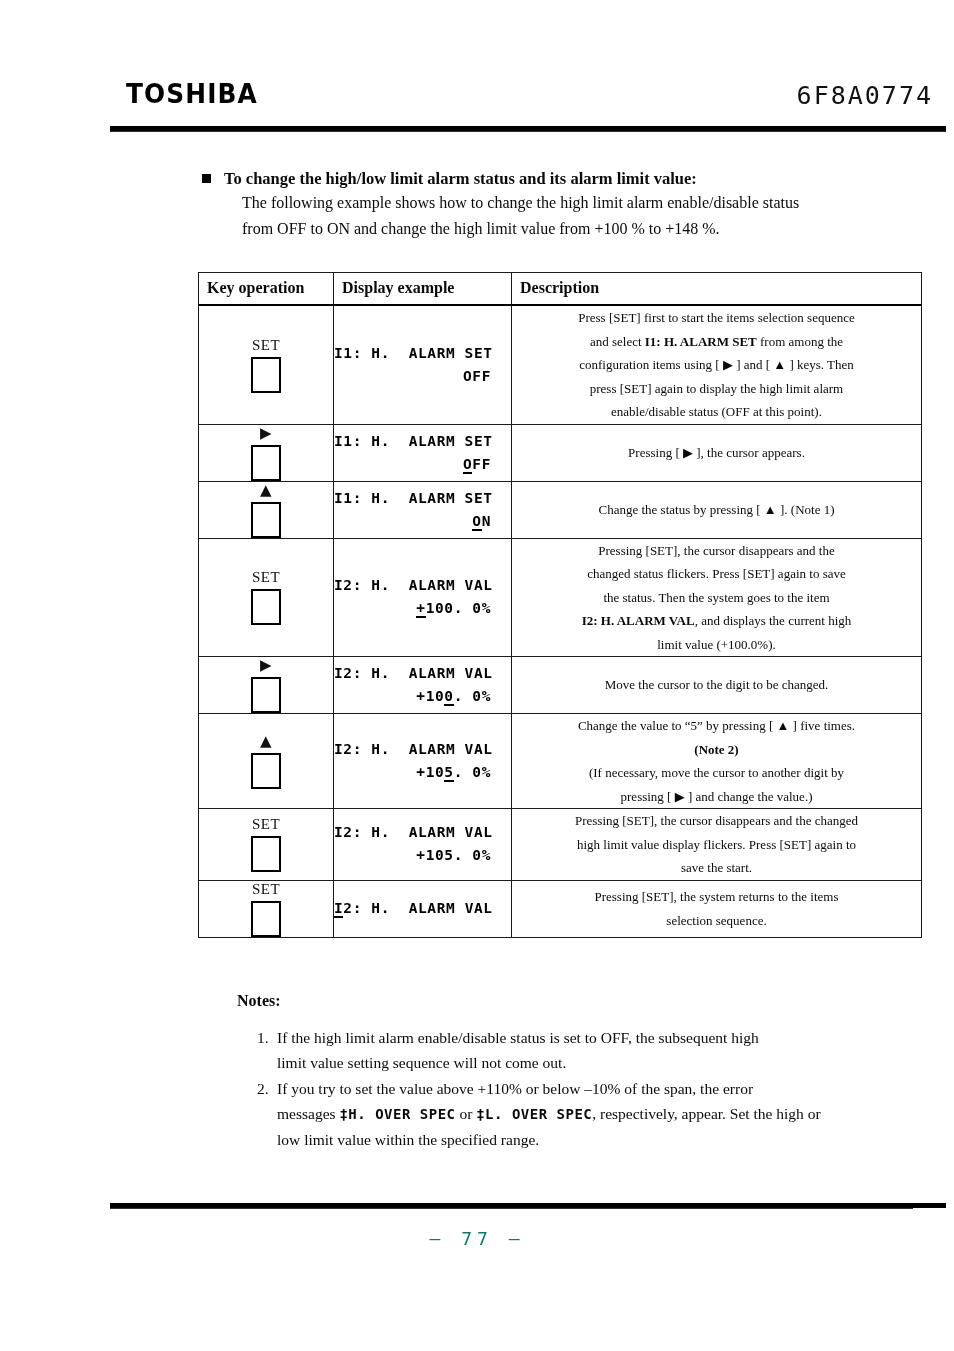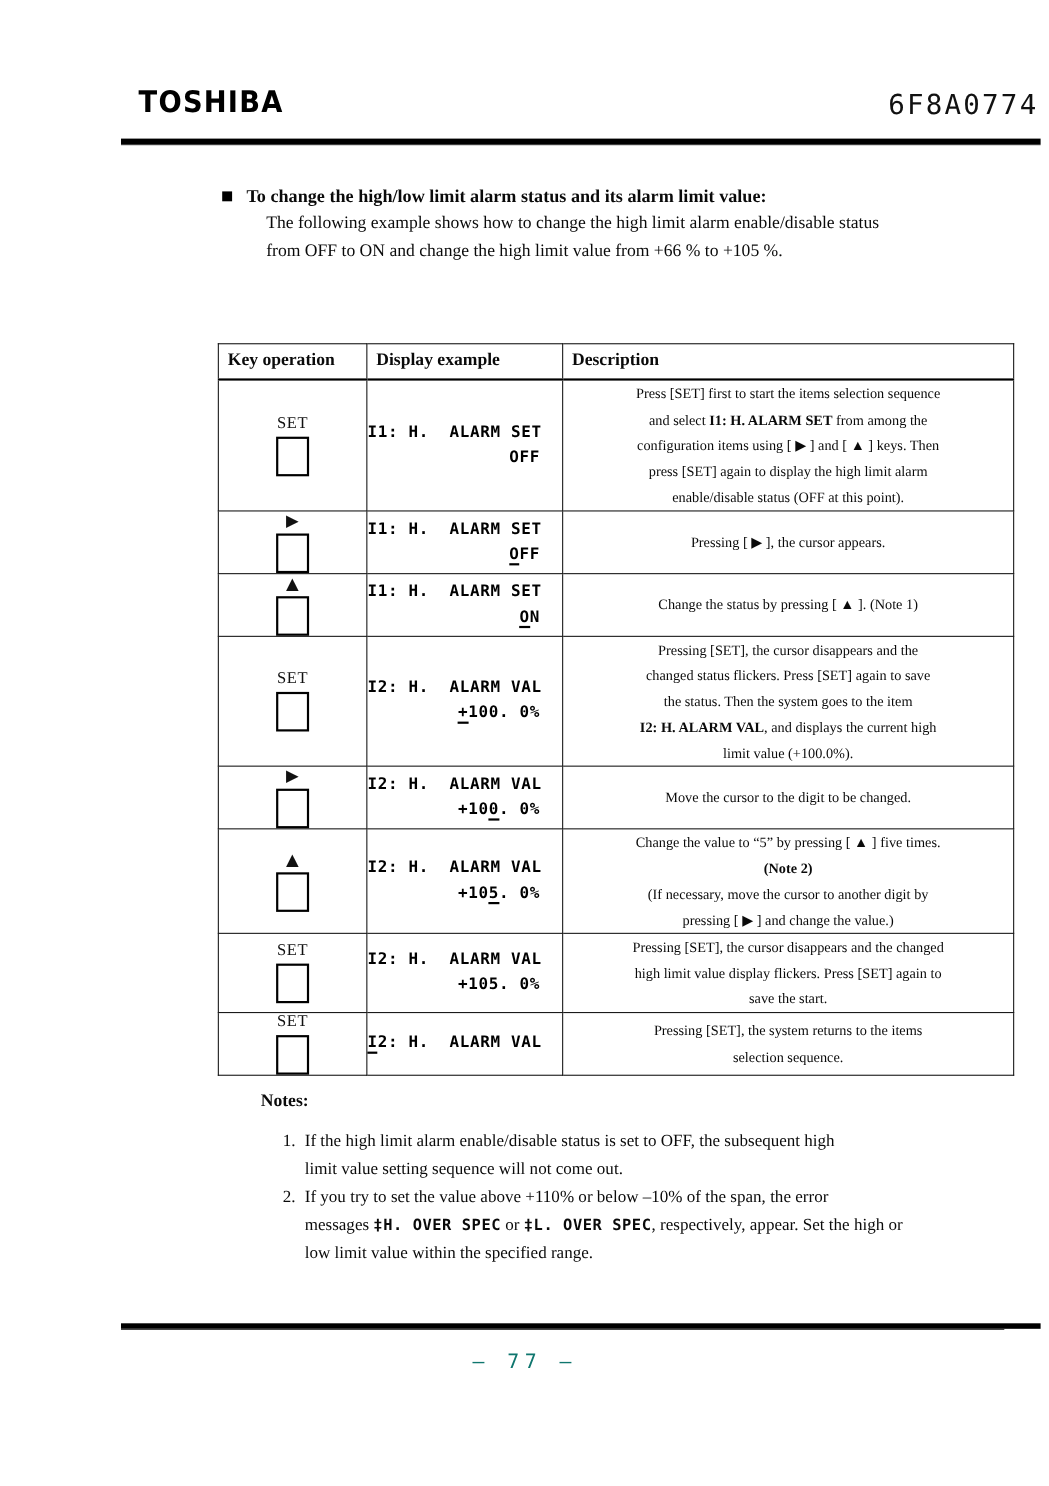--- a/index.html
+++ b/index.html
@@ -36,21 +36,21 @@
     font-family: "DejaVu Sans", sans-serif;
     font-weight: bold;
     font-size: 27px;
     letter-spacing: 1.2px;
     transform: scaleX(0.92);
     transform-origin: left top;
     color: #000;
   }
   .doc-number {
     position: absolute;
-    right: 6px;
+    right: 17px;
     top: 3px;
     font-family: "DejaVu Sans Mono", monospace;
     font-size: 25px;
     letter-spacing: 2px;
     color: #111;
   }
   .header-rule {
     position: absolute;
     left: 110px;
     top: 126px;
@@ -98,21 +98,20 @@
   }
 
   
   .proc-table {
     position: absolute;
     left: 198px;
     top: 272px;
     width: 672px;
     border-collapse: collapse;
     table-layout: fixed;
-    margin-top: 40px;
   }
   .proc-table td, .proc-table th {
     border: 1px solid #1a1a1a;
     vertical-align: middle;
     padding: 0;
   }
   .proc-table thead th {
     border-bottom: 2px solid #000;
     text-align: left;
     font-weight: bold;
@@ -246,21 +245,21 @@
     <div class="doc-number">6F8A0774</div>
   </div>
   <div class="header-rule"></div>
 
   <div class="intro">
     <div class="intro-heading">
       <span class="bullet-square"></span>
       <span>To change the high/low limit alarm status and its alarm limit value:</span>
     </div>
     <div class="intro-line">The following example shows how to change the high limit alarm enable/disable status</div>
-    <div class="intro-line">from OFF to ON and change the high limit value from +66 % to +105 %.</div>
+    <div class="intro-line">from OFF to ON and change the high limit value from +100 % to +148 %.</div>
   </div>
 
   <table class="proc-table">
     <thead>
       <tr>
         <th class="col-key">Key operation</th>
         <th class="col-disp">Display example</th>
         <th class="col-desc">Description</th>
       </tr>
     </thead>

